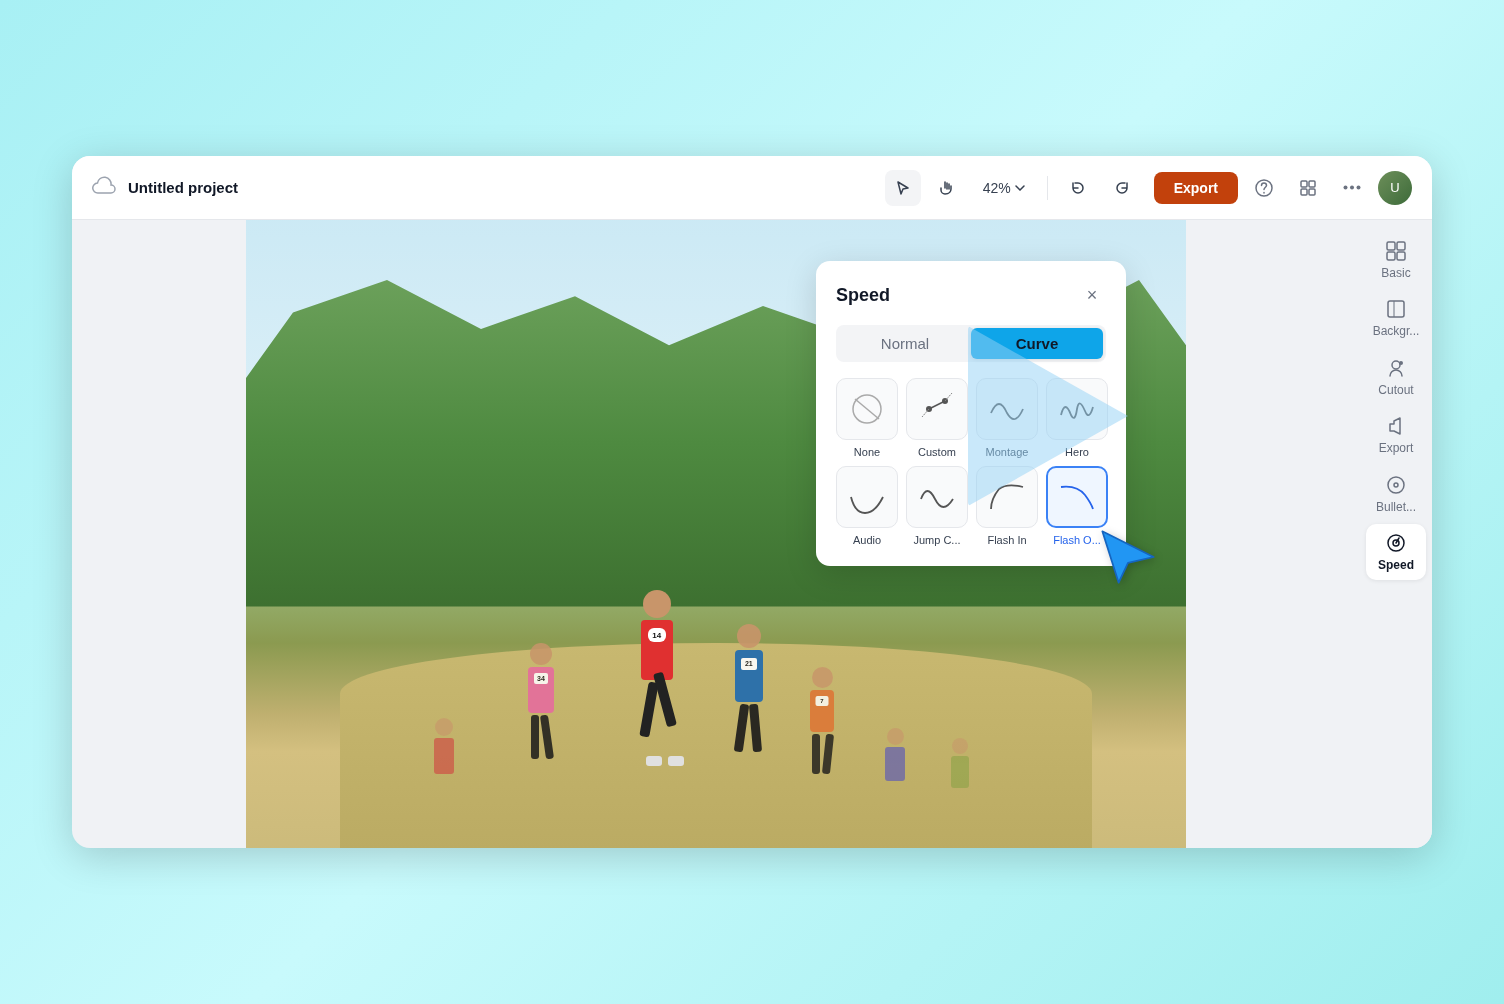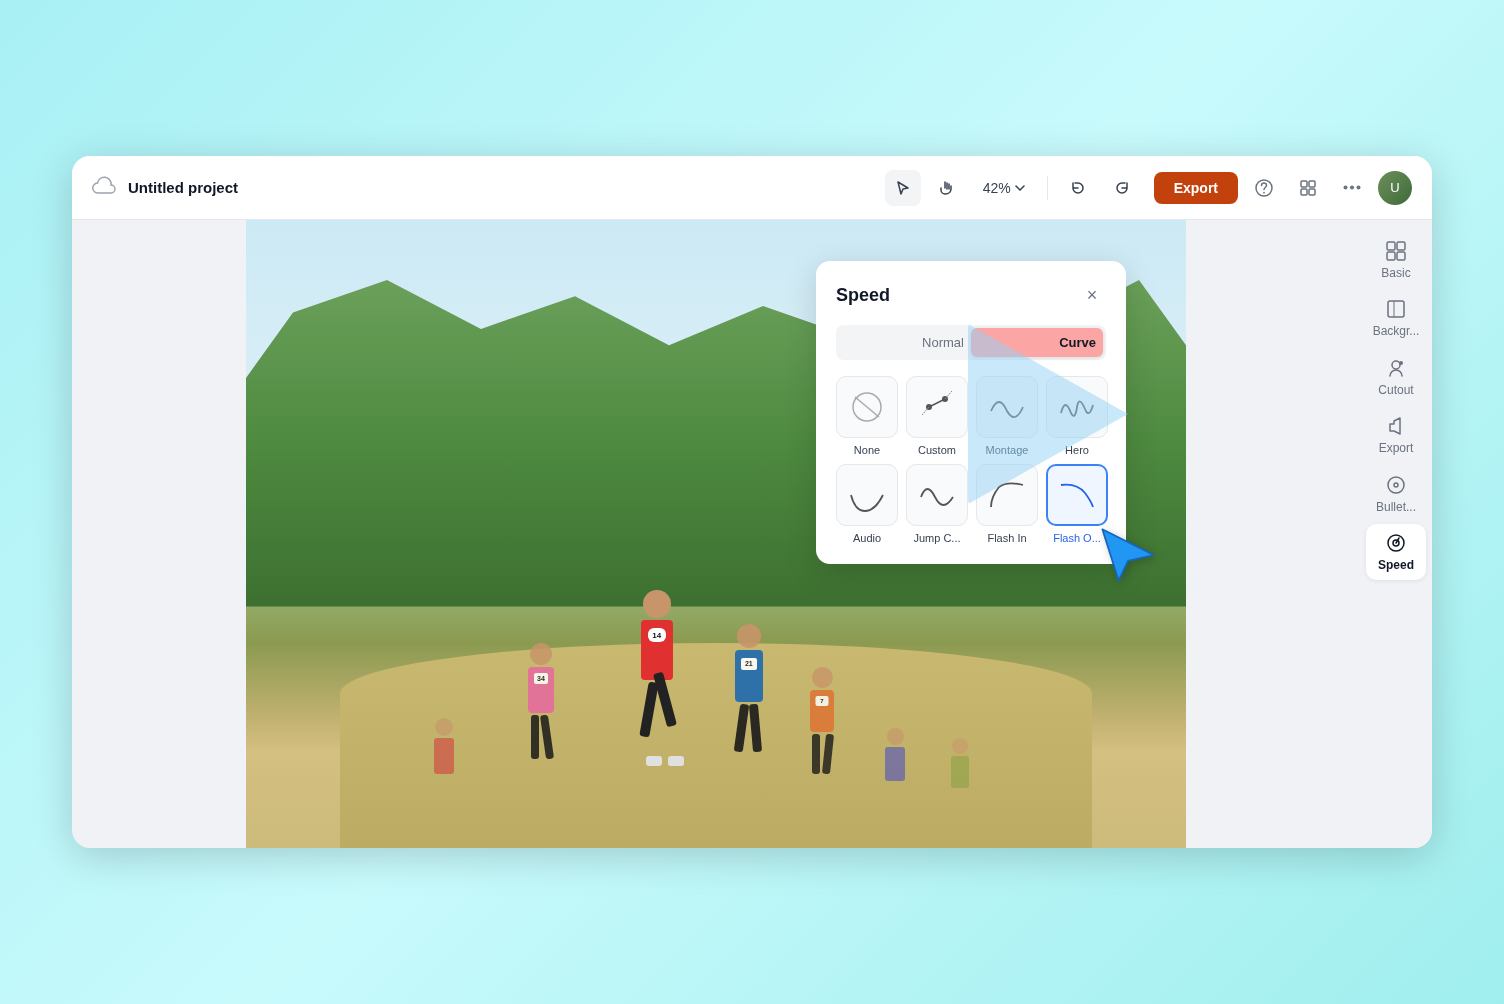--- a/index.html
+++ b/index.html
@@ -217,31 +217,31 @@
     .tab-row {
       display: flex;
       background: #f3f4f6;
       border-radius: 8px;
       padding: 3px;
       margin-bottom: 16px;
     }
     .tab {
       flex: 1;
       padding: 7px;
-      text-align: right;
-      font-size: 13px;
+      text-align: center;
+      font-size: 15px;
       font-weight: 500;
       color: #6b7280;
       border-radius: 6px;
       cursor: pointer;
       border: none;
       background: transparent;
     }
     .tab.active {
-      background: #fca5a5;
+      background: #0ea5e9;
       color: #111827;
       font-weight: 600;
       box-shadow: 0 1px 4px rgba(0,0,0,0.1);
     }
     .curves-grid {
       display: grid;
       grid-template-columns: repeat(4, 1fr);
       gap: 8px;
     }
     .curve-item {

